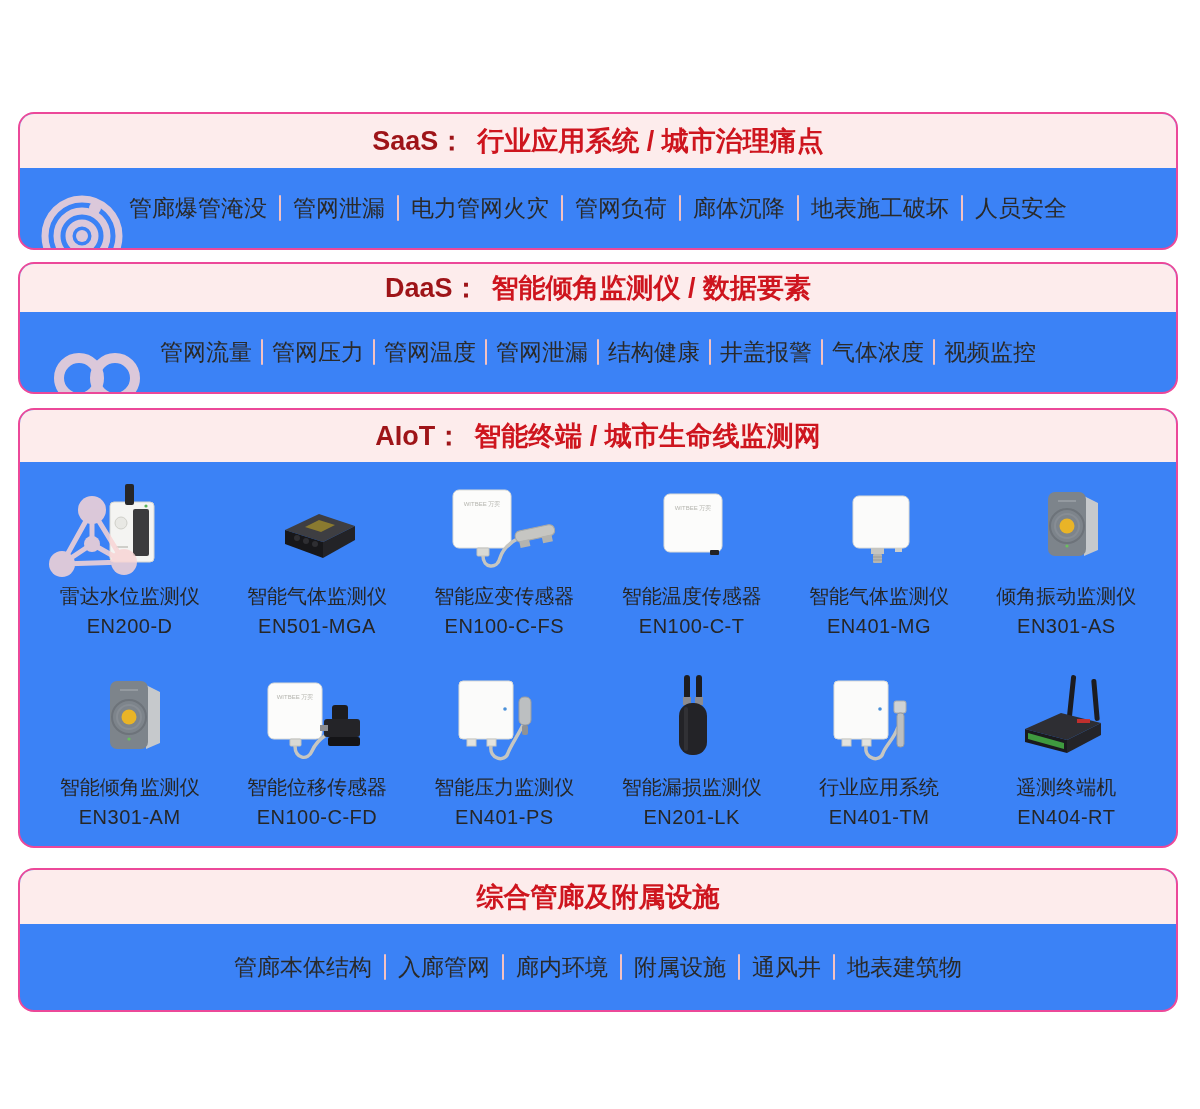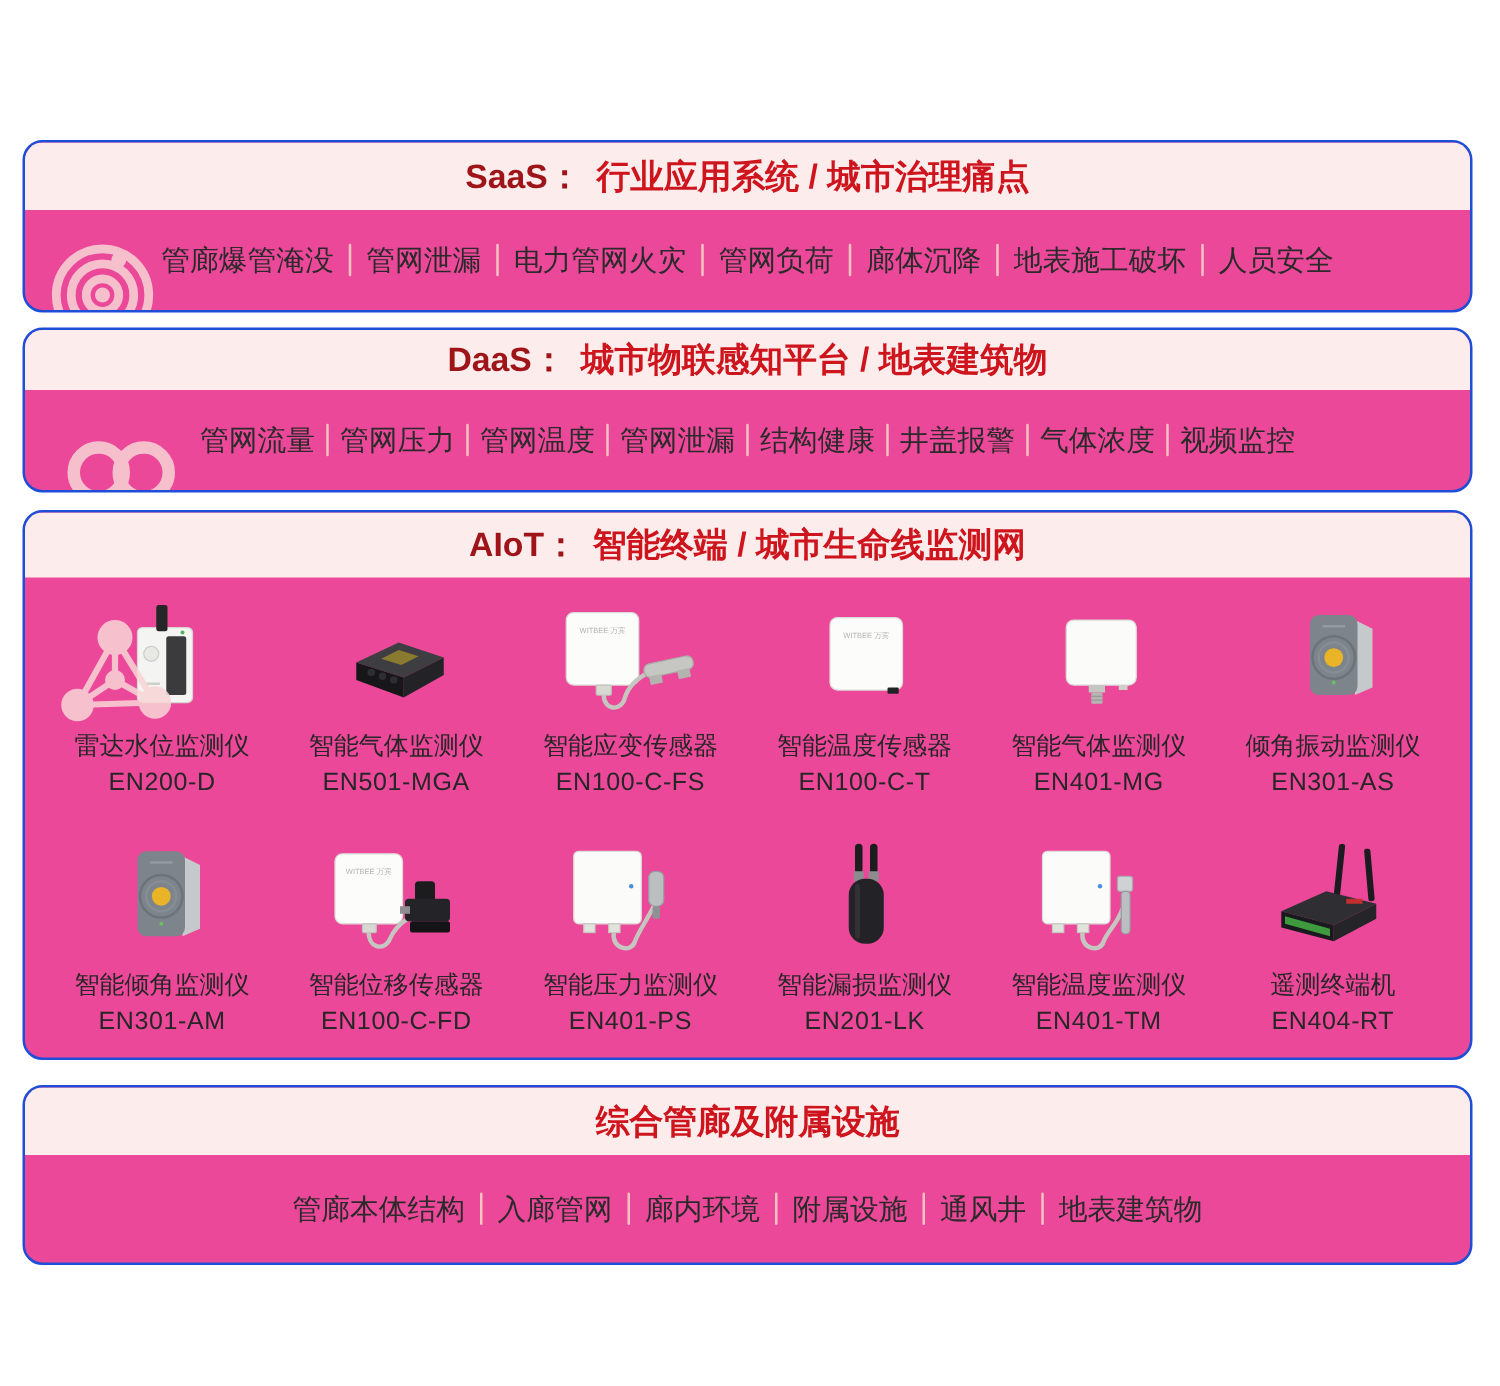--- a/index.html
+++ b/index.html
@@ -3,21 +3,21 @@
 <meta charset="utf-8">
 <style>
   html,body{margin:0;padding:0;}
   body{
     width:1200px;height:1109px;position:relative;background:#ffffff;
     font-family:"Liberation Sans","DejaVu Sans",sans-serif;
     -webkit-font-smoothing:antialiased;
   }
   .card{
     position:absolute;left:18px;width:1160px;box-sizing:border-box;
-    border:2px solid #1d4ed8;border-radius:16px;background:#ec4899;
+    border:2px solid #ec4899;border-radius:16px;background:#3b82f6;
     overflow:hidden;display:flex;flex-direction:column;
   }
   .card-saas{top:112px;height:138px;}
   .card-daas{top:262px;height:132px;}
   .card-aiot{top:408px;height:440px;}
   .card-gallery{top:868px;height:144px;}
   .card-header{
     background:#fdecec;display:flex;align-items:center;justify-content:center;
     gap:12px;font-size:27px;font-weight:700;flex:0 0 auto;
   }
@@ -79,21 +79,21 @@
       <span class="chip">地表施工破坏</span>
         <span class="sep"></span>
       <span class="chip">人员安全</span>
     </div>
   </div>
 </div>
 
 <div class="card card-daas">
   <div class="card-header">
     <span class="hdr-prefix">DaaS：</span>
-    <span class="hdr-title">城市物联感知平台 / 地表建筑物</span>
+    <span class="hdr-title">智能倾角监测仪 / 数据要素</span>
   </div>
   <div class="card-body">
     <svg class="watermark wm-daas" width="120" height="72" viewBox="0 0 120 72">
       <g stroke="#f8d5d5" fill="none" stroke-width="10">
         <circle cx="43" cy="36" r="20"></circle>
         <circle cx="79" cy="36" r="20"></circle>
       </g>
     </svg>
     <div class="chip-row gap-mid">
       <span class="chip">管网流量</span>
@@ -294,21 +294,21 @@
           <svg width="130" height="100" viewBox="0 0 130 100">
             <rect x="20" y="14" width="54" height="58" rx="4" fill="#fbfbfa" stroke="#dcdcd7"></rect>
             <circle cx="66" cy="42" r="1.8" fill="#4a90d9"></circle>
             <rect x="28" y="72" width="9" height="7" fill="#e3e3de" stroke="#c8c8c3"></rect>
             <rect x="48" y="72" width="9" height="7" fill="#e3e3de" stroke="#c8c8c3"></rect>
             <path d="M52,79 C50,92 66,96 69,86 C72,78 80,72 84,60" stroke="#c6c6c1" stroke-width="3.5" fill="none"></path>
             <rect x="80" y="34" width="12" height="12" rx="2" fill="#cfd2d4" stroke="#a9acaf"></rect>
             <rect x="83" y="46" width="7" height="34" rx="3" fill="#bcbfc1" stroke="#9a9da0"></rect>
           </svg>
         </div>
-        <div class="pname">智能温度监测仪</div>
+        <div class="pname">行业应用系统</div>
         <div class="pmodel">EN401-TM</div>
       </div>
 
       <div class="product">
         <div class="pimg">
           <svg width="130" height="100" viewBox="0 0 130 100">
             <rect x="68" y="8" width="5" height="44" rx="2" fill="#1c1c20" transform="rotate(6 70 30)"></rect>
             <rect x="92" y="12" width="5" height="42" rx="2" fill="#1c1c20" transform="rotate(-5 94 33)"></rect>
             <polygon points="24,62 60,46 100,56 66,73" fill="#2e2e33"></polygon>
             <polygon points="24,62 66,73 66,86 24,75" fill="#1a1a1e"></polygon>

